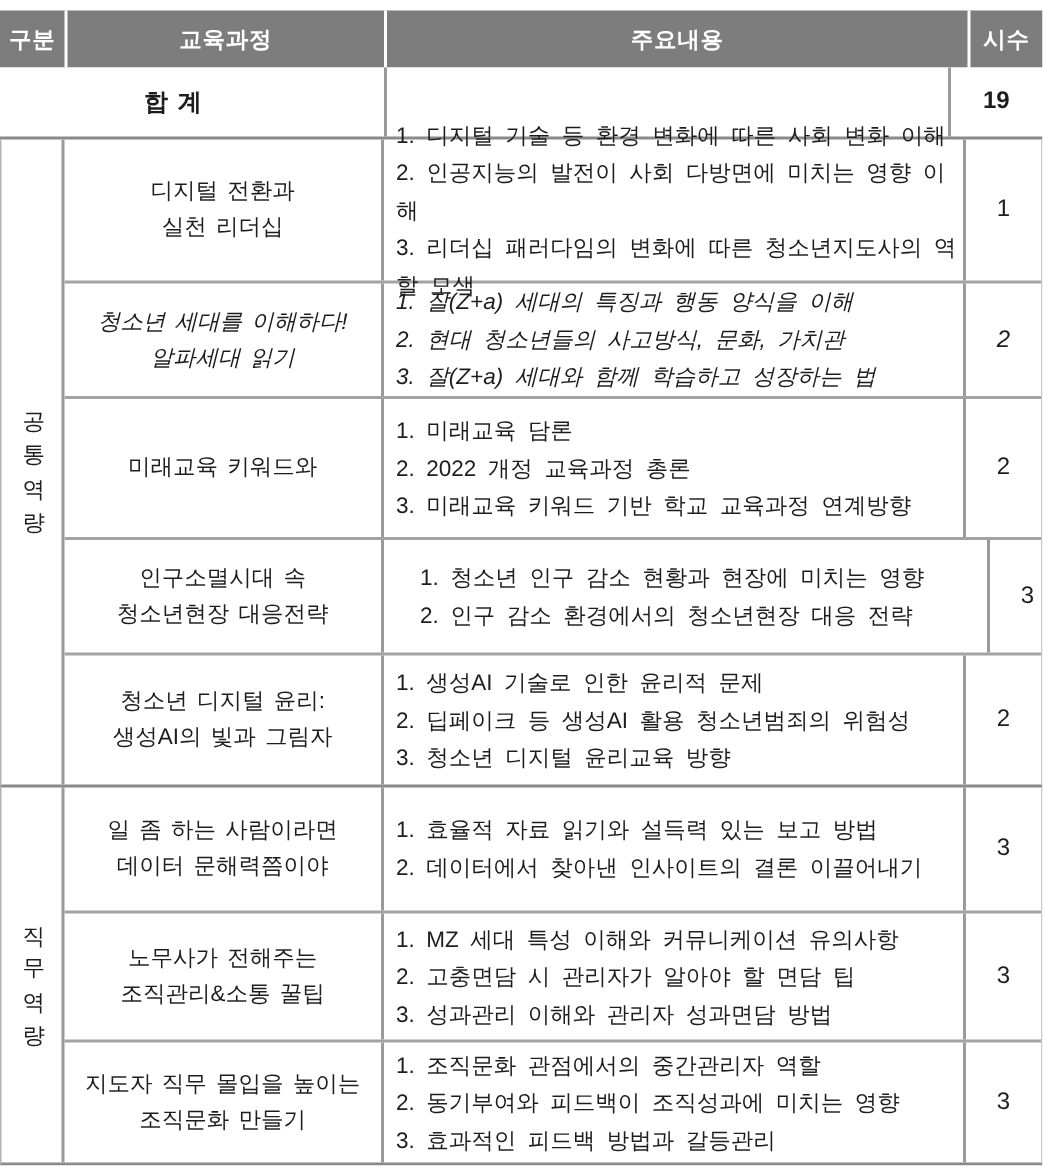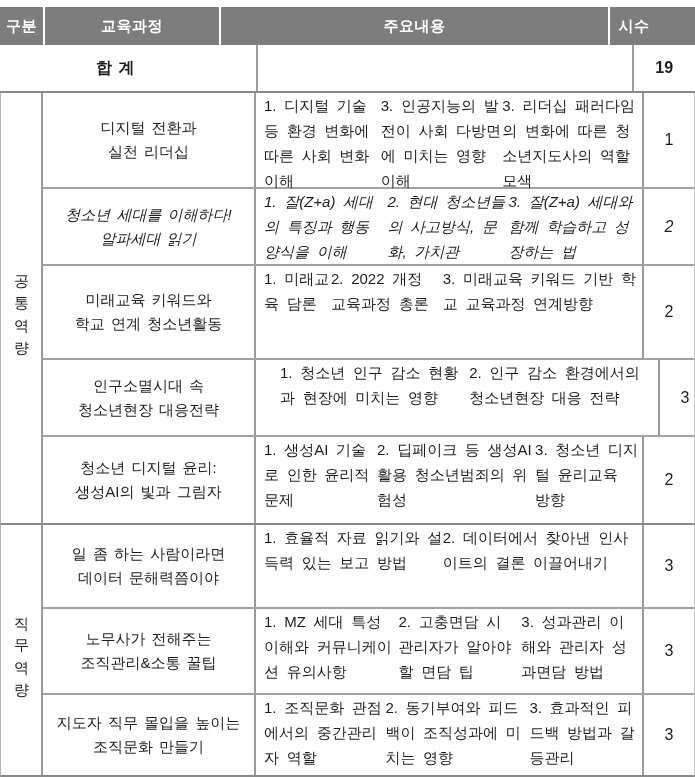--- a/index.html
+++ b/index.html
@@ -14,21 +14,21 @@
   .table { width: 695px; }
 
   
   .header-row { display: flex; height: 38px; background: #7d7d7d; }
   .hcell {
     display: flex; align-items: center; justify-content: center;
     color: #ffffff; font-weight: bold; font-size: 15px; letter-spacing: 0.5px;
   }
   .hcell + .hcell { border-left: 2px solid #ffffff; }
   .h-gubun   { width: 43px; }
-  .h-course  { width: 176px; }
+  .h-course  { width: 213px; }
   .h-content { width: 389px; }
   .h-hours   { width: 50px; }
 
   
   .total-row { display: flex; height: 48px; border-bottom: 2px solid #8a8a8a; background: #fff; gap: 24px; }
   .total-label {
     width: 256px; display: flex; align-items: center; justify-content: center;
     font-weight: bold; font-size: 16px; letter-spacing: 1px;
   }
   .total-empty { width: 389px; border-left: 2px solid #9a9a9a; }
@@ -63,21 +63,21 @@
   .sec1 .trow:nth-child(2) { height: 86px; }
   .sec1 .trow:nth-child(3) { height: 80px; }
 
   .course-cell {
     width: 213px; border-right: 2px solid #9a9a9a;
     display: flex; flex-direction: column; justify-content: center; align-items: center;
     text-align: center; font-size: 15px; line-height: 24px; word-spacing: 2px;
   }
   .content-cell {
     width: 388px; border-right: 2px solid #9a9a9a;
-    display: flex; flex-direction: row; justify-content: center;
+    display: flex; flex-direction: column; justify-content: center;
     padding: 0 4px 0 8px; font-size: 15px; line-height: 25px; word-spacing: 3.5px;
   }
   .cline:empty { display: none; }
   .hours-cell {
     flex: 1;
     display: flex; align-items: center; justify-content: center;
     font-size: 16px;
   }
 </style>
 </head>
@@ -105,21 +105,21 @@
       </div>
       <div class="section-rows">
 
         <div class="trow">
           <div class="course-cell">
             <span>디지털 전환과</span>
             <span>실천 리더십</span>
           </div>
           <div class="content-cell">
             <div class="cline">1. 디지털 기술 등 환경 변화에 따른 사회 변화 이해</div>
-            <div class="cline">3. 인공지능의 발전이 사회 다방면에 미치는 영향 이해</div>
+            <div class="cline">2. 인공지능의 발전이 사회 다방면에 미치는 영향 이해</div>
             <div class="cline">3. 리더십 패러다임의 변화에 따른 청소년지도사의 역할 모색</div>
           </div>
           <div class="hours-cell">1</div>
         </div>
 
         <div class="trow">
           <div class="course-cell">
             <span>청소년 세대를 이해하다!</span>
             <span>알파세대 읽기</span>
           </div>
@@ -127,21 +127,20 @@
             <div class="cline">1. 잘(Z+a) 세대의 특징과 행동 양식을 이해</div>
             <div class="cline">2. 현대 청소년들의 사고방식, 문화, 가치관</div>
             <div class="cline">3. 잘(Z+a) 세대와 함께 학습하고 성장하는 법</div>
           </div>
           <div class="hours-cell">2</div>
         </div>
 
         <div class="trow">
           <div class="course-cell">
             <span>미래교육 키워드와</span>
-            <span>학교 연계 청소년활동</span>
           </div>
           <div class="content-cell">
             <div class="cline">1. 미래교육 담론</div>
             <div class="cline">2. 2022 개정 교육과정 총론</div>
             <div class="cline">3. 미래교육 키워드 기반 학교 교육과정 연계방향</div>
           </div>
           <div class="hours-cell">2</div>
         </div>
 
         <div class="trow">

